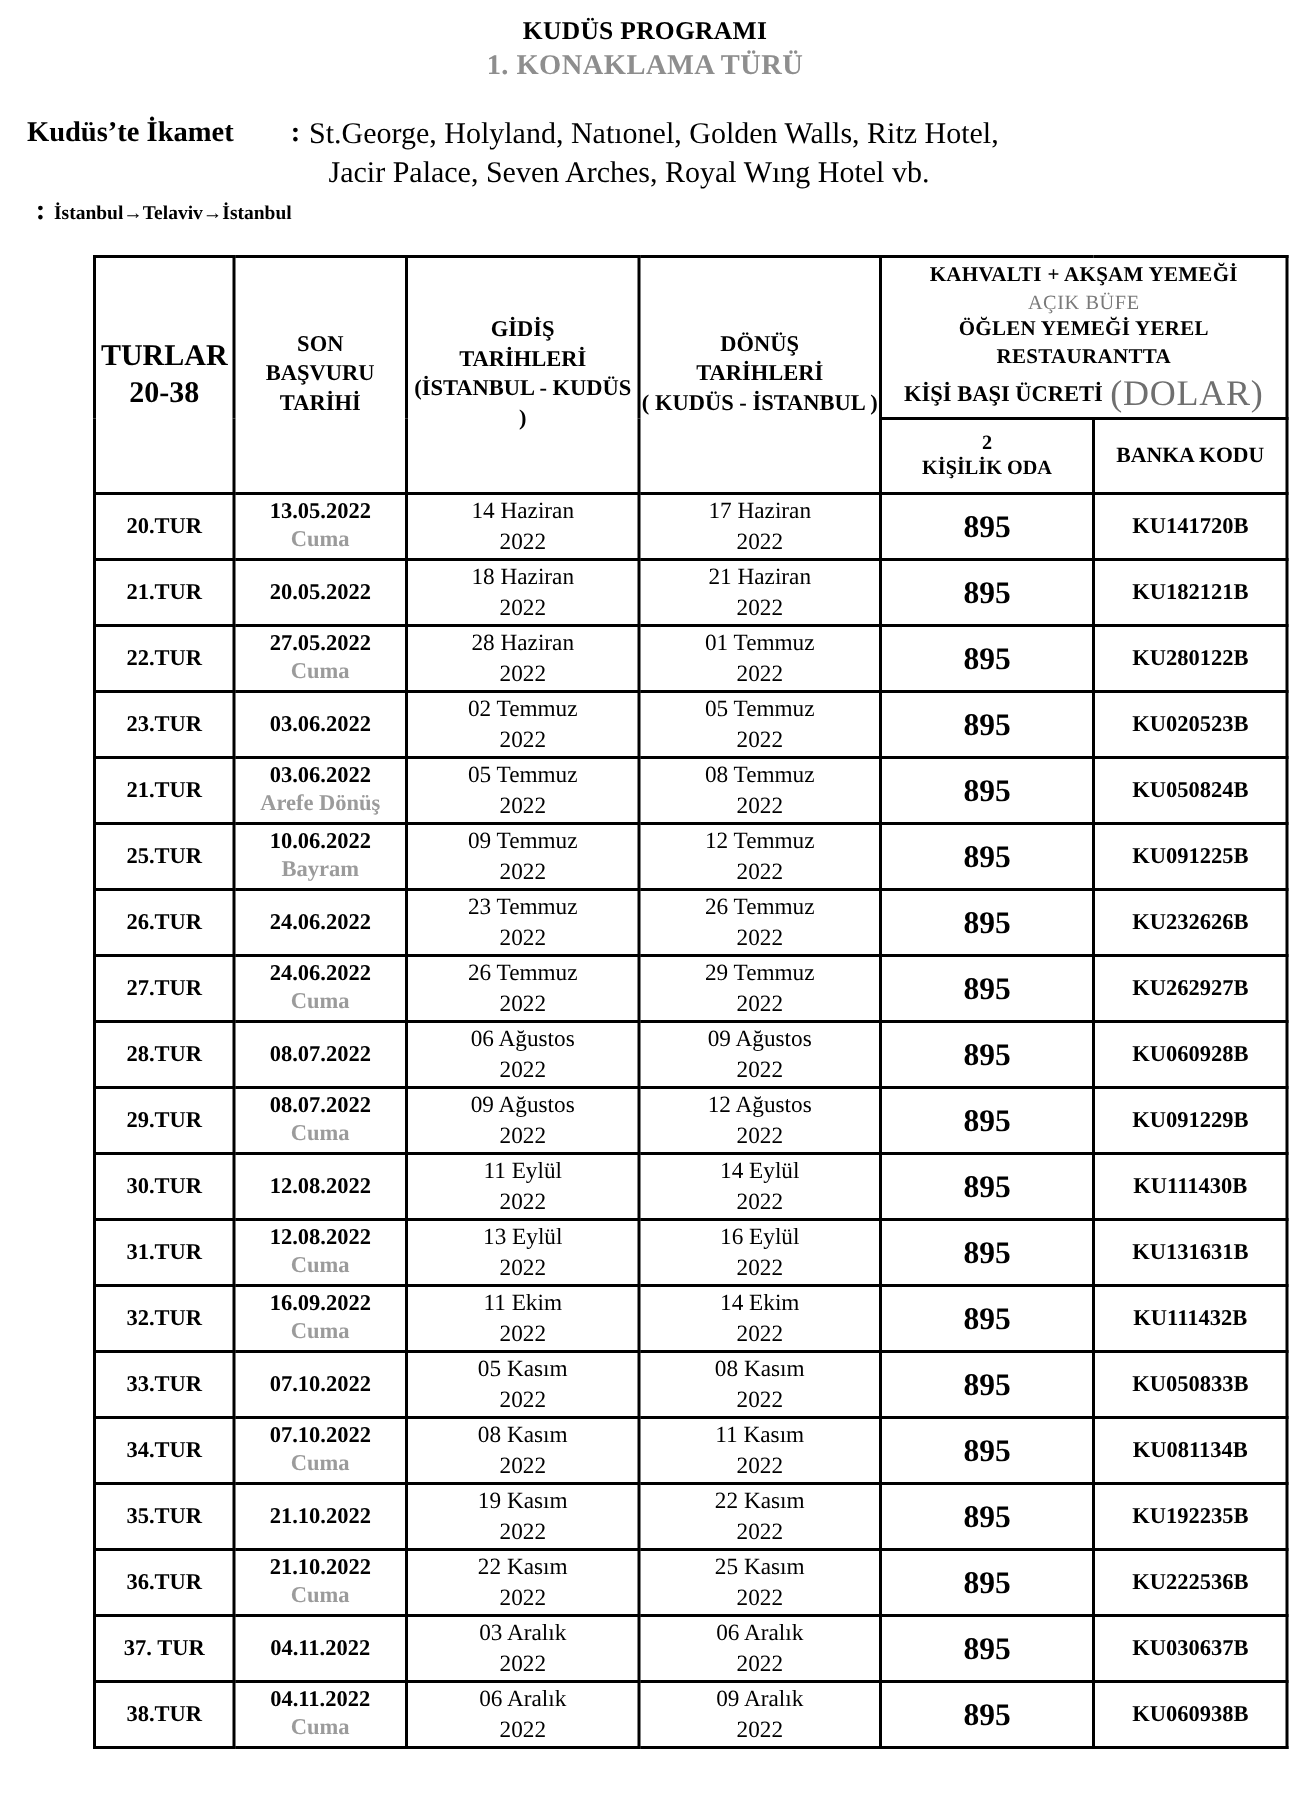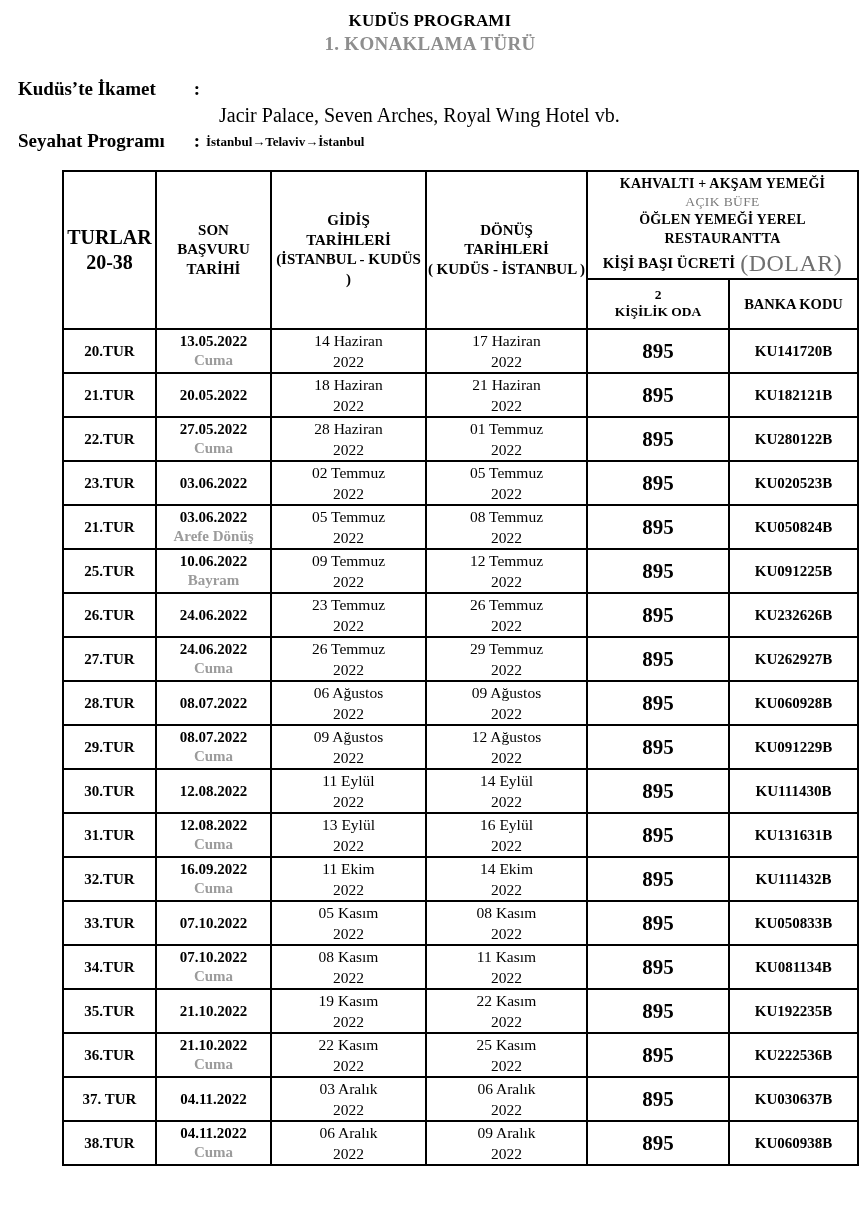--- a/index.html
+++ b/index.html
@@ -65,26 +65,26 @@
 
 <div class="titles">
   <div class="title-2">KUDÜS PROGRAMI</div>
   <div class="title-3">1. KONAKLAMA TÜRÜ</div>
 </div>
 
 <div class="info">
   <div class="info-row">
     <span class="info-label">Kudüs’te İkamet</span>
     <span class="info-colon">:</span>
+    <span class="info-value">St.George, Holyland, Natıonel, Golden Walls, Ritz Hotel,</span>
   </div>
   <div class="info-row">
     <span class="info-value second">Jacir Palace, Seven Arches, Royal Wıng Hotel vb.</span>
   </div>
   <div class="info-row">
-    <span class="info-label">Seyahat Programı</span>
     <span class="info-colon">:</span>
     <span class="info-value bold-route">İstanbul→Telaviv→İstanbul</span>
   </div>
 </div>
 
 <table class="tour-table">
   <colgroup>
     <col style="width:93px">
       <col style="width:115px">
       <col style="width:155px">

